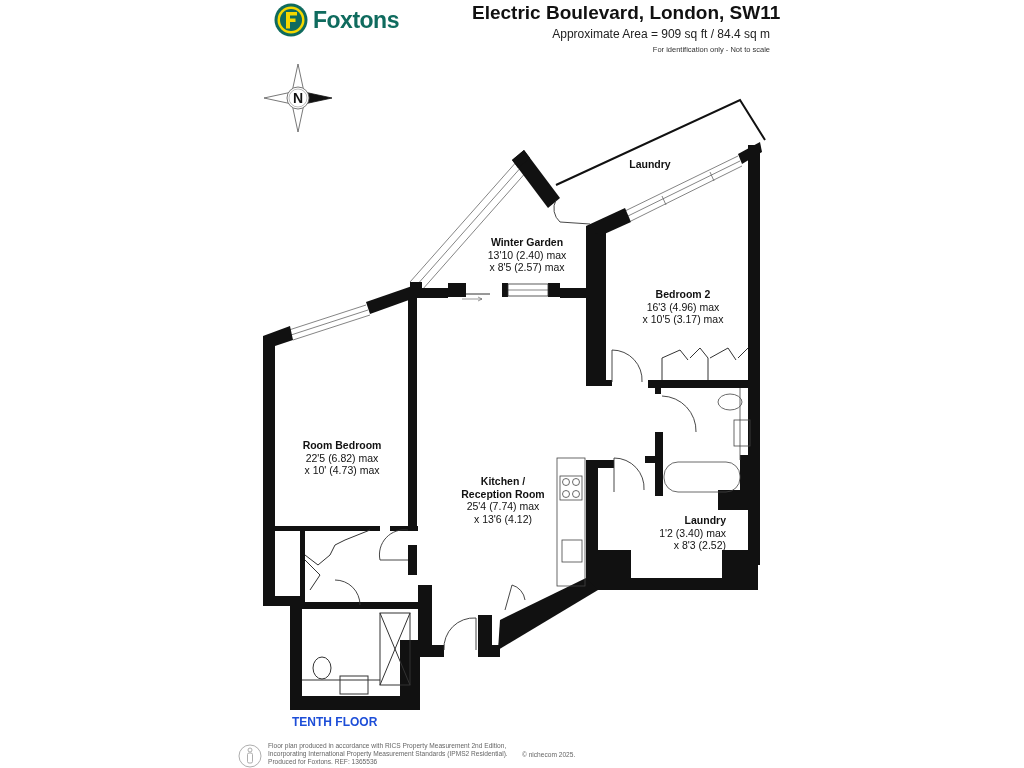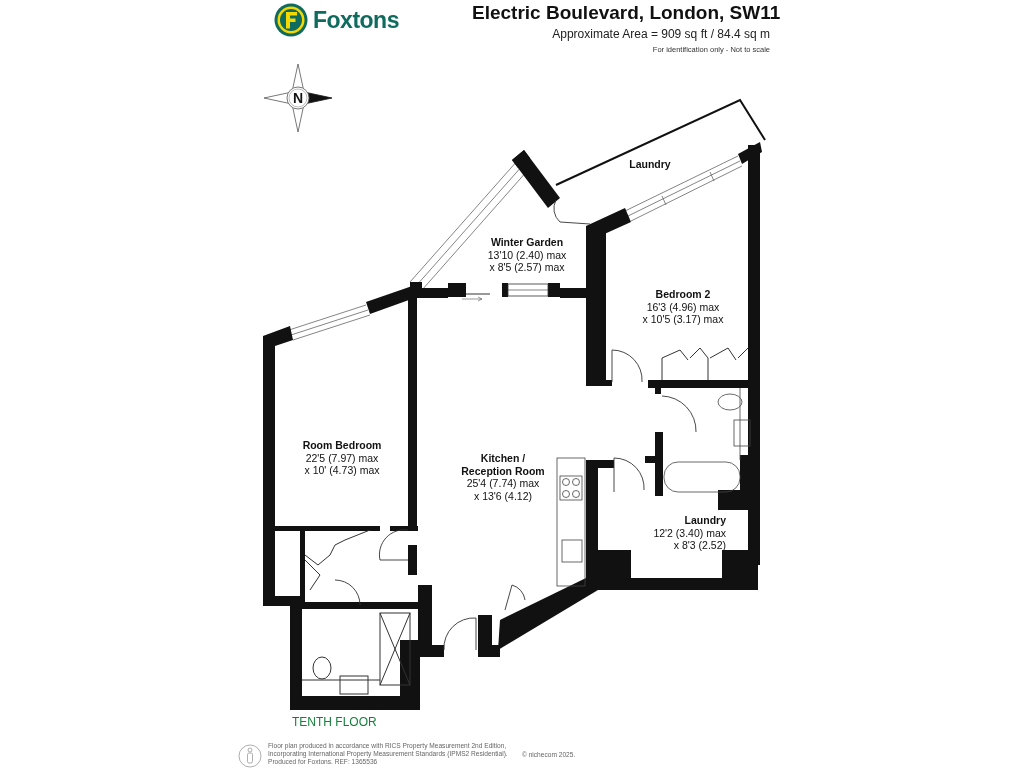--- a/index.html
+++ b/index.html
@@ -10,21 +10,21 @@
     .logo-text { font-size: 23px; color: #0f6b5e; margin-left: 5px; letter-spacing: -0.5px; font-weight: bold; }
     .hdr-title { position: absolute; left: 472px; top: 2px; width: 298px; text-align: right;
                  font-size: 19px; font-weight: bold; color: #111; white-space: nowrap; }
     .hdr-area { position: absolute; left: 520px; top: 27px; width: 250px; text-align: right;
                 font-size: 12px; color: #222; white-space: nowrap; }
     .hdr-note { position: absolute; left: 560px; top: 45px; width: 210px; text-align: right;
                 font-size: 7.5px; color: #333; white-space: nowrap; }
     svg.plan { position: absolute; left: 0; top: 0; }
     .room { position: absolute; text-align: center; font-size: 10.5px; line-height: 12.5px; color: #111; white-space: nowrap; }
     .room .nm { font-weight: bold; }
-    .floor-label { position: absolute; left: 292px; top: 715px; font-size: 12px; font-weight: normal; color: #15803d; }
+    .floor-label { position: absolute; left: 292px; top: 715px; font-size: 12px; font-weight: bold; color: #1d4ed8; }
     .footer { position: absolute; left: 268px; top: 742px; font-size: 6.6px; line-height: 8.2px; color: #666; white-space: nowrap; }
     .footer-icon { position: absolute; left: 238px; top: 744px; }
     .copyright { position: absolute; left: 522px; top: 751px; font-size: 6.6px; color: #666; white-space: nowrap; }
   </style>
 </head>
 <body>
 
 <div class="logo">
   <svg class="logo-badge" viewBox="0 0 34 34">
     <circle cx="17" cy="17" r="16.5" fill="#0f6b5e"></circle>
@@ -214,34 +214,34 @@
 </div>
 
 <div class="room" style="left:618px; top:288px; width:130px;">
   <div class="nm">Bedroom 2</div>
   <div>16'3 (4.96) max</div>
   <div>x 10'5 (3.17) max</div>
 </div>
 
 <div class="room" style="left:282px; top:439px; width:120px;">
   <div class="nm">Room Bedroom</div>
-  <div>22'5 (7.97) max</div>
+  <div>22'5 (6.82) max</div>
   <div>x 10' (4.73) max</div>
 </div>
 
-<div class="room" style="left:448px; top:452px; width:110px;">
+<div class="room" style="left:448px; top:475px; width:110px;">
   <div class="nm">Kitchen /</div>
   <div class="nm">Reception Room</div>
   <div>25'4 (7.74) max</div>
   <div>x 13'6 (4.12)</div>
 </div>
 
 <div class="room" style="left:610px; top:514px; width:116px;text-align:right;">
   <div class="nm">Laundry</div>
-  <div>12'2 (3.40) max</div>
+  <div>1'2 (3.40) max</div>
   <div>x 8'3 (2.52)</div>
 </div>
 
 <div class="floor-label">TENTH FLOOR</div>
 
 <svg class="footer-icon" width="24" height="24" viewBox="0 0 24 24">
   <circle cx="12" cy="12" r="11" fill="none" stroke="#999" stroke-width="0.8"></circle>
   <circle cx="12" cy="6" r="2" fill="none" stroke="#999" stroke-width="0.8"></circle>
   <rect x="9.5" y="9" width="5" height="10" rx="1.5" fill="none" stroke="#999" stroke-width="0.8"></rect>
 </svg>

